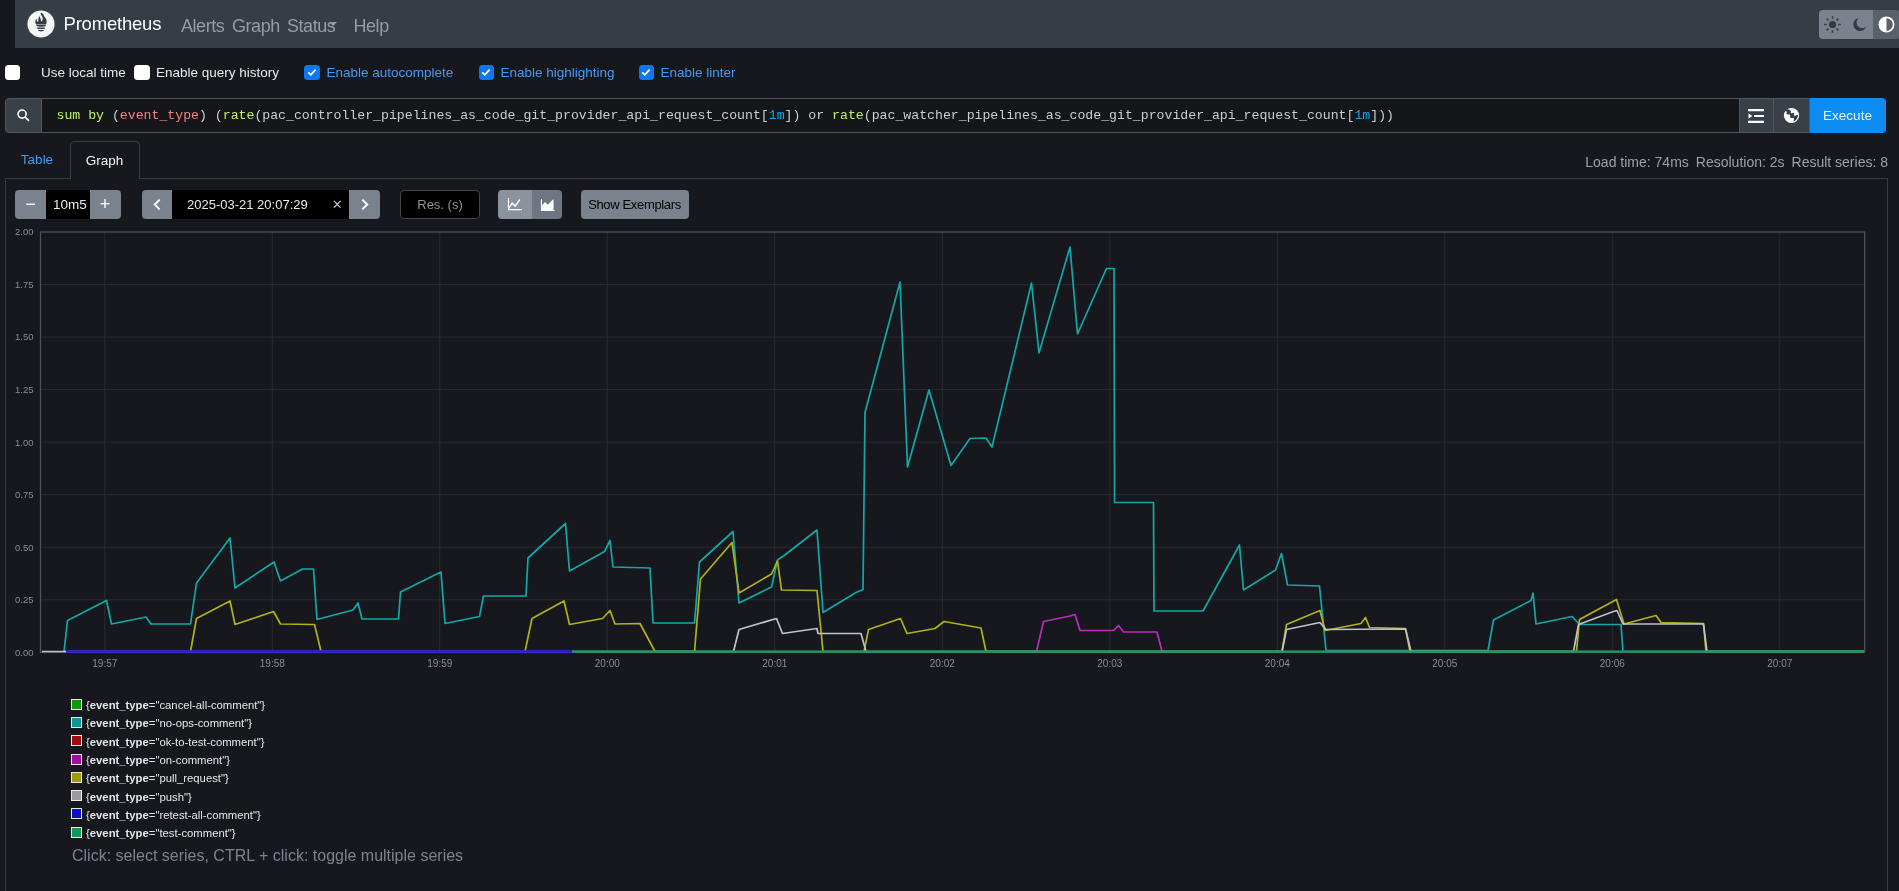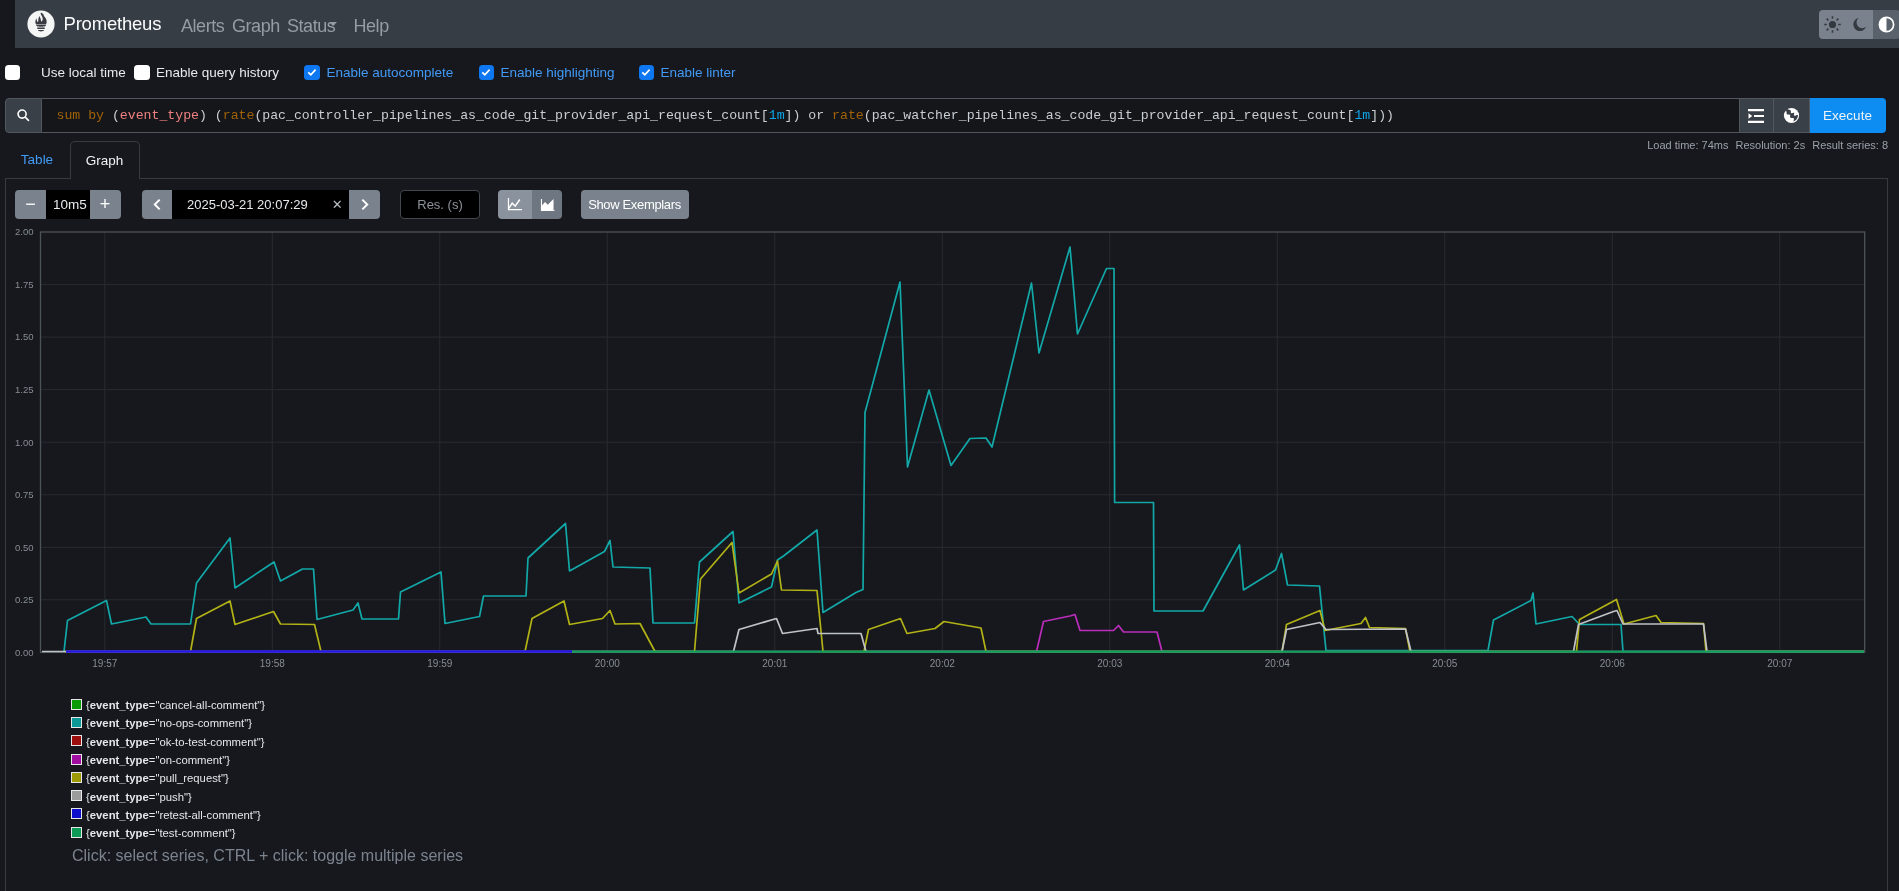--- a/index.html
+++ b/index.html
@@ -12,31 +12,31 @@
 .tbtn{width:27px;height:29.5px;background:#79828d;display:flex;align-items:center;justify-content:center}
 .tbtn.act{background:#59616b}
 .cb{position:absolute;top:64.5px;width:15.5px;height:15.5px;border-radius:3.5px;background:#fff}
 .cb.chk{background:#0d78f2}
 .cb.chk svg{position:absolute;left:1.7px;top:1.7px}
 .cblab{position:absolute;top:65px;font-size:13.5px;color:#e7eaed}
 .cblab.blue{color:#429af6}
 #qbar{position:absolute;left:4.5px;top:98px;width:1881px;height:35px;display:flex}
 #qaddon{width:37px;background:#3a4047;border:1px solid #50575f;border-radius:4px 0 0 4px;display:flex;align-items:center;justify-content:center}
 #qinput{flex:1;background:#141619;border:1px solid #50575f;border-left:none;font-family:"Liberation Mono",monospace;font-size:13.2px;color:#c9ced4;line-height:33px;padding-left:15px;white-space:nowrap;overflow:hidden}
-.kw{color:#a16207} .lbl{color:#ef8080} .num{color:#0ea5e9}
+.kw{color:#bef264} .lbl{color:#ef8080} .num{color:#0ea5e9}
 .qbtn{background:#3a4047;border:1px solid #50575f;border-left:none;display:flex;align-items:center;justify-content:center}
 #exec{width:76px;background:#0d8cf2;color:#eef3f8;font-size:13.5px;border-radius:0 4px 4px 0;display:flex;align-items:center;justify-content:center}
-#info{position:absolute;right:11px;top:139px;font-size:11px;color:#9aa1a9}
+#info{position:absolute;right:11px;top:154px;font-size:14px;color:#9aa1a9}
 #info span{margin-left:7px}
 #tabTable{position:absolute;left:4.5px;top:140.5px;width:65px;height:38px;line-height:37px;text-align:center;font-size:13.5px;color:#429af6}
 #tabGraph{position:absolute;left:69.5px;top:140.5px;width:70px;height:38px;line-height:37px;text-align:center;font-size:13.5px;color:#f1f3f5;background:#16181d;border:1px solid #363b42;border-bottom:none;border-radius:5px 5px 0 0;z-index:2}
 #panel{position:absolute;left:4.5px;top:177.5px;width:1883px;height:720px;border:1px solid #363b42;border-bottom:none}
 .gbtn{position:absolute;top:11px;height:29px;background:#79828d;color:#fff;display:flex;align-items:center;justify-content:center;font-size:15px}
 .ginput{position:absolute;top:11px;height:29px;background:#000;color:#e8eaec;font-size:13px;display:flex;align-items:center;white-space:nowrap}
-#showex{position:absolute;left:575px;top:11px;width:108px;height:29px;background:#79828d;border-radius:4px;color:#ffffff;font-size:13px;letter-spacing:-0.35px;display:flex;align-items:center;justify-content:center;white-space:nowrap}
+#showex{position:absolute;left:575px;top:11px;width:108px;height:29px;background:#79828d;border-radius:4px;color:#000000;font-size:13px;letter-spacing:-0.35px;display:flex;align-items:center;justify-content:center;white-space:nowrap}
 #chart{position:absolute;left:0;top:225px}
 .lgrow{position:absolute;left:70.5px;height:13px}
 .sw{display:inline-block;width:11px;height:11px;border:1.5px solid #e8e8e8;vertical-align:middle;margin-top:-2px}
 .lgt{font-size:11.3px;color:#e4e7ea;margin-left:4.5px;vertical-align:middle}
 #foot{position:absolute;left:72px;top:847px;font-size:16px;color:#7b838e}
 </style></head>
 <body>
 <div id="nav">
 <svg style="position:absolute;left:12px;top:10px" width="28" height="28" viewBox="0 0 28 28">
 <circle cx="14" cy="14" r="13.6" fill="#f4f5f5"></circle>

